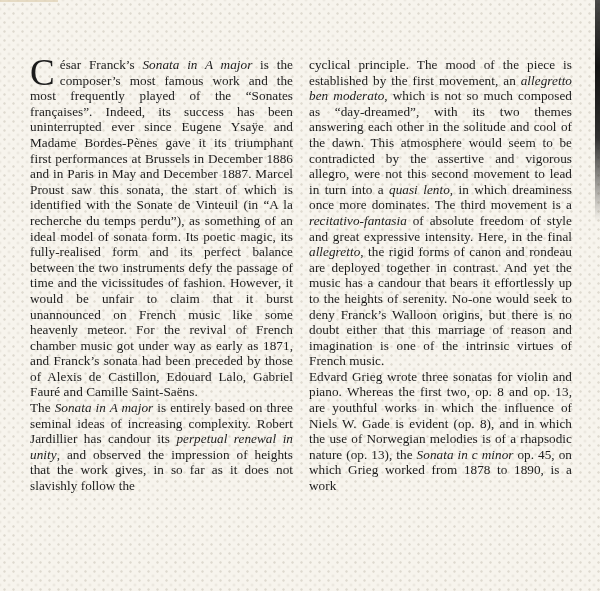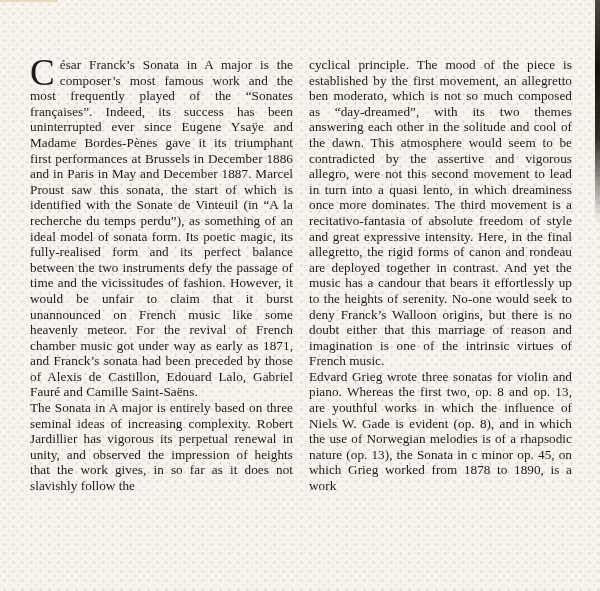--- a/index.html
+++ b/index.html
@@ -67,39 +67,40 @@
     font-size: 13.2px;
     line-height: 15.6px;
     text-align: justify;
     color: var(--ink, #1b1b1b);
     letter-spacing: 0.05px;
   }
   .para {
     margin: 0;
   }
   .ital {
+    font-style: italic;
   }
   .dropcap {
     float: left;
     font-size: 37px;
     line-height: 27px;
     padding: 2px 5px 0 0;
     font-weight: 500;
   }
 </style>
 </head>
 <body>
 
 <div class="page">
   <div class="texture"></div>
   <div class="top-sliver"></div>
   <div class="edge-line"></div>
   <div class="columns">
     <div class="col">
         <p class="para"><span class="dropcap">C</span><span>ésar Franck’s </span><span class="ital">Sonata in A major</span><span> is the composer’s most famous work and the most frequently played of the “Sonates françaises”. Indeed, its success has been uninterrupted ever since Eugene Ysaÿe and Madame Bordes-Pènes gave it its triumphant first performances at Brussels in December 1886 and in Paris in May and December 1887. Marcel Proust saw this sonata, the start of which is identified with the Sonate de Vinteuil (in “A la recherche du temps perdu”), as something of an ideal model of sonata form. Its poetic magic, its fully-realised form and its perfect balance between the two instruments defy the passage of time and the vicissitudes of fashion. However, it would be unfair to claim that it burst unannounced on French music like some heavenly meteor. For the revival of French chamber music got under way as early as 1871, and Franck’s sonata had been preceded by those of Alexis de Castillon, Edouard Lalo, Gabriel Fauré and Camille Saint-Saëns.</span></p>
-        <p class="para"><span>The </span><span class="ital">Sonata in A major</span><span> is entirely based on three seminal ideas of increasing complexity. Robert Jardillier has vigorous its </span><span class="ital">perpetual renewal in unity</span><span>, and observed the impression of heights that the work gives, in so far as it does not slavishly follow the</span></p>
+        <p class="para"><span>The </span><span class="ital">Sonata in A major</span><span> is entirely based on three seminal ideas of increasing complexity. Robert Jardillier has candour its </span><span class="ital">perpetual renewal in unity</span><span>, and observed the impression of heights that the work gives, in so far as it does not slavishly follow the</span></p>
       </div>
     <div class="col">
         <p class="para"><span>cyclical principle. The mood of the piece is established by the first movement, an </span><span class="ital">allegretto ben moderato</span><span>, which is not so much composed as “day-dreamed”, with its two themes answering each other in the solitude and cool of the dawn. This atmosphere would seem to be contradicted by the assertive and vigorous allegro, were not this second movement to lead in turn into a </span><span class="ital">quasi lento</span><span>, in which dreaminess once more dominates. The third movement is a </span><span class="ital">recitativo-fantasia</span><span> of absolute freedom of style and great expressive intensity. Here, in the final </span><span class="ital">allegretto</span><span>, the rigid forms of canon and rondeau are deployed together in contrast. And yet the music has a candour that bears it effortlessly up to the heights of serenity. No-one would seek to deny Franck’s Walloon origins, but there is no doubt either that this marriage of reason and imagination is one of the intrinsic virtues of French music.</span></p>
         <p class="para"><span>Edvard Grieg wrote three sonatas for violin and piano. Whereas the first two, op. 8 and op. 13, are youthful works in which the influence of Niels W. Gade is evident (op. 8), and in which the use of Norwegian melodies is of a rhapsodic nature (op. 13), the </span><span class="ital">Sonata in c minor</span><span> op. 45, on which Grieg worked from 1878 to 1890, is a work</span></p>
       </div>
   </div>
 </div>
 
 </body></html>

